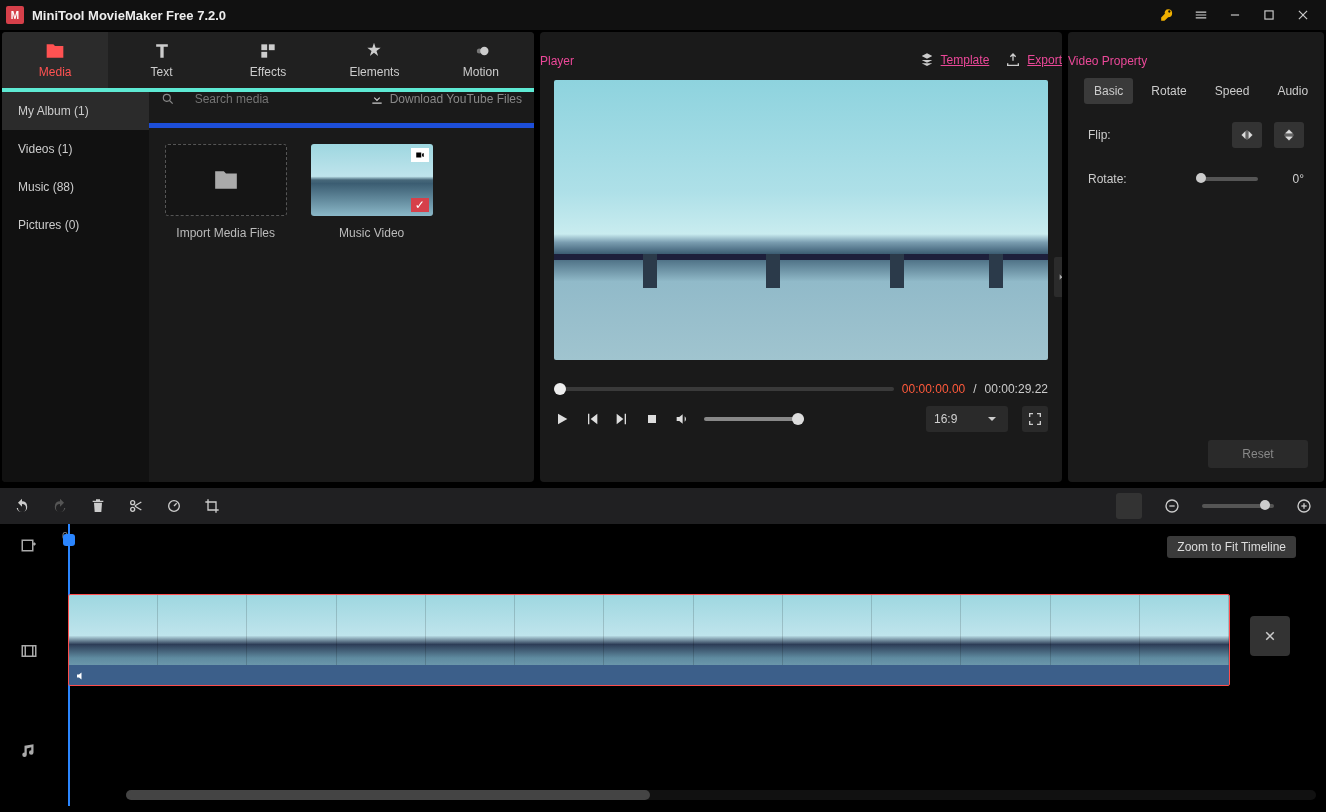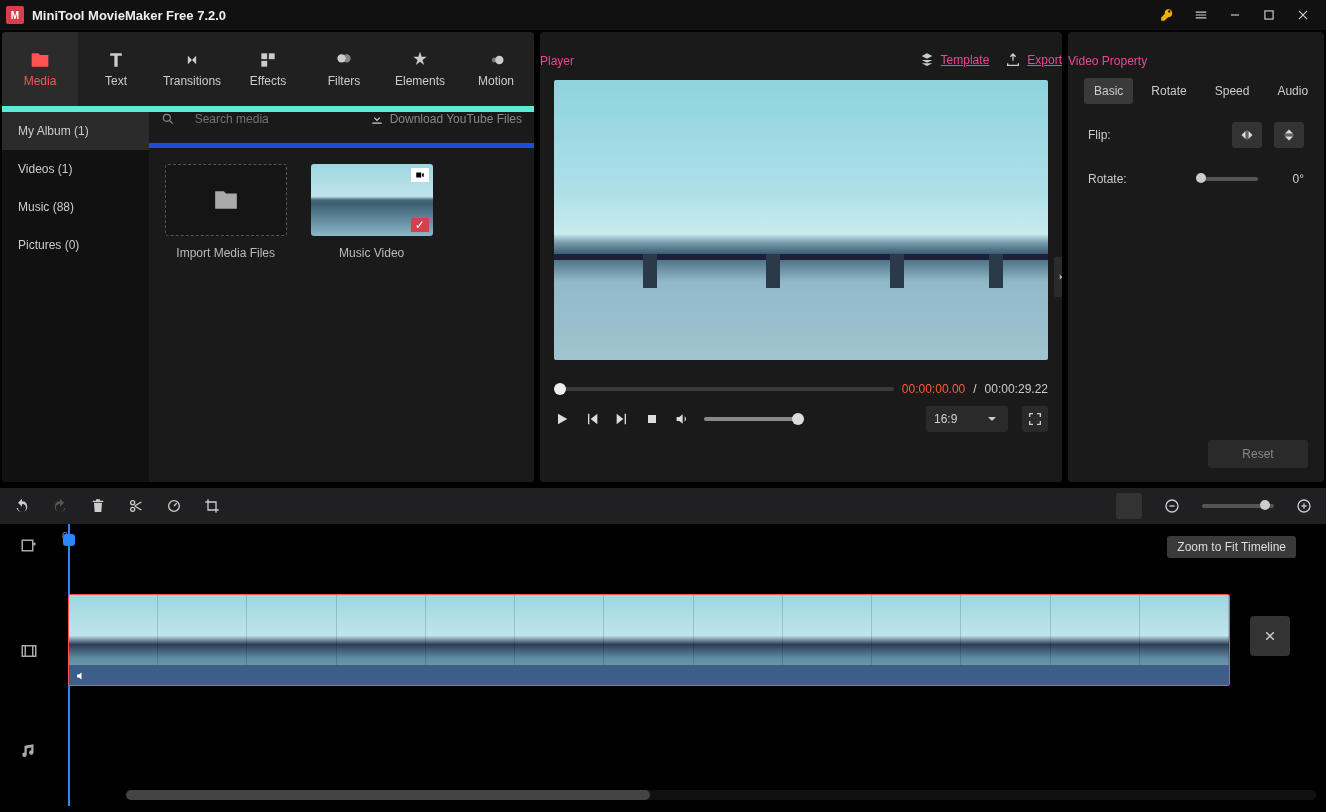--- a/index.html
+++ b/index.html
@@ -15,21 +15,21 @@
 .titlebar .tbtn svg { width:14px; height:14px; }
 
 
 .main-row { display:flex; height:452px; gap:6px; padding:2px 2px 0 2px; background:#000; }
 .panel { background:#1a1a1a; border-radius:4px; overflow:hidden; }
 .media-panel { width:532px; display:flex; flex-direction:column; }
 .player-panel { width:522px; display:flex; flex-direction:column; position:relative; }
 .prop-panel { flex:1; display:flex; flex-direction:column; }
 
 
-.toptabs { height:80px; background:#202020; display:flex; border-bottom:6px solid #5eead4; }
+.toptabs { height:60px; background:#202020; display:flex; border-bottom:4px solid #5eead4; }
 .toptab { flex:1; display:flex; flex-direction:column; align-items:center; justify-content:center; gap:4px; color:#ccc; cursor:pointer; font-size:12px; }
 .toptab.active { color:#ff5252; background:#2b2b2b; }
 .toptab svg { width:20px; height:20px; }
 
 
 .media-body { flex:1; display:flex; overflow:hidden; }
 .media-side { width:148px; background:#111; }
 .media-side .sitem { padding:12px 16px; cursor:pointer; color:#ccc; white-space:nowrap; }
 .media-side .sitem.active { background:#2b2b2b; }
 .media-content { flex:1; display:flex; flex-direction:column; }
@@ -156,38 +156,25 @@
         <span>Media</span>
       </div>
       <div class="toptab">
         <svg viewBox="0 0 24 24" fill="currentColor">
             <path d="M5 4h14v3h-5v13h-4V7H5z"></path>
           </svg>
         <span>Text</span>
       </div>
       <div class="toptab">
         <svg viewBox="0 0 24 24" fill="currentColor">
-            <path d="M7 7l5 5-5 5zm10 10l-5-5 5-5z"></path>
-          </svg>
-        <span>Transitions</span>
-      </div>
-      <div class="toptab">
-        <svg viewBox="0 0 24 24" fill="currentColor">
             <rect x="4" y="4" width="7" height="7"></rect>
             <rect x="13" y="4" width="7" height="7"></rect>
             <rect x="4" y="13" width="7" height="7"></rect>
           </svg>
         <span>Effects</span>
-      </div>
-      <div class="toptab">
-        <svg viewBox="0 0 24 24" fill="currentColor">
-            <circle cx="9" cy="10" r="5"></circle>
-            <circle cx="15" cy="10" r="5" opacity=".6"></circle>
-          </svg>
-        <span>Filters</span>
       </div>
       <div class="toptab">
         <svg viewBox="0 0 24 24" fill="currentColor">
             <path d="M12 2l2 6h6l-5 4 2 6-5-4-5 4 2-6-5-4h6z"></path>
           </svg>
         <span>Elements</span>
       </div>
       <div class="toptab">
         <svg viewBox="0 0 24 24" fill="currentColor">
             <circle cx="16" cy="12" r="5"></circle>

